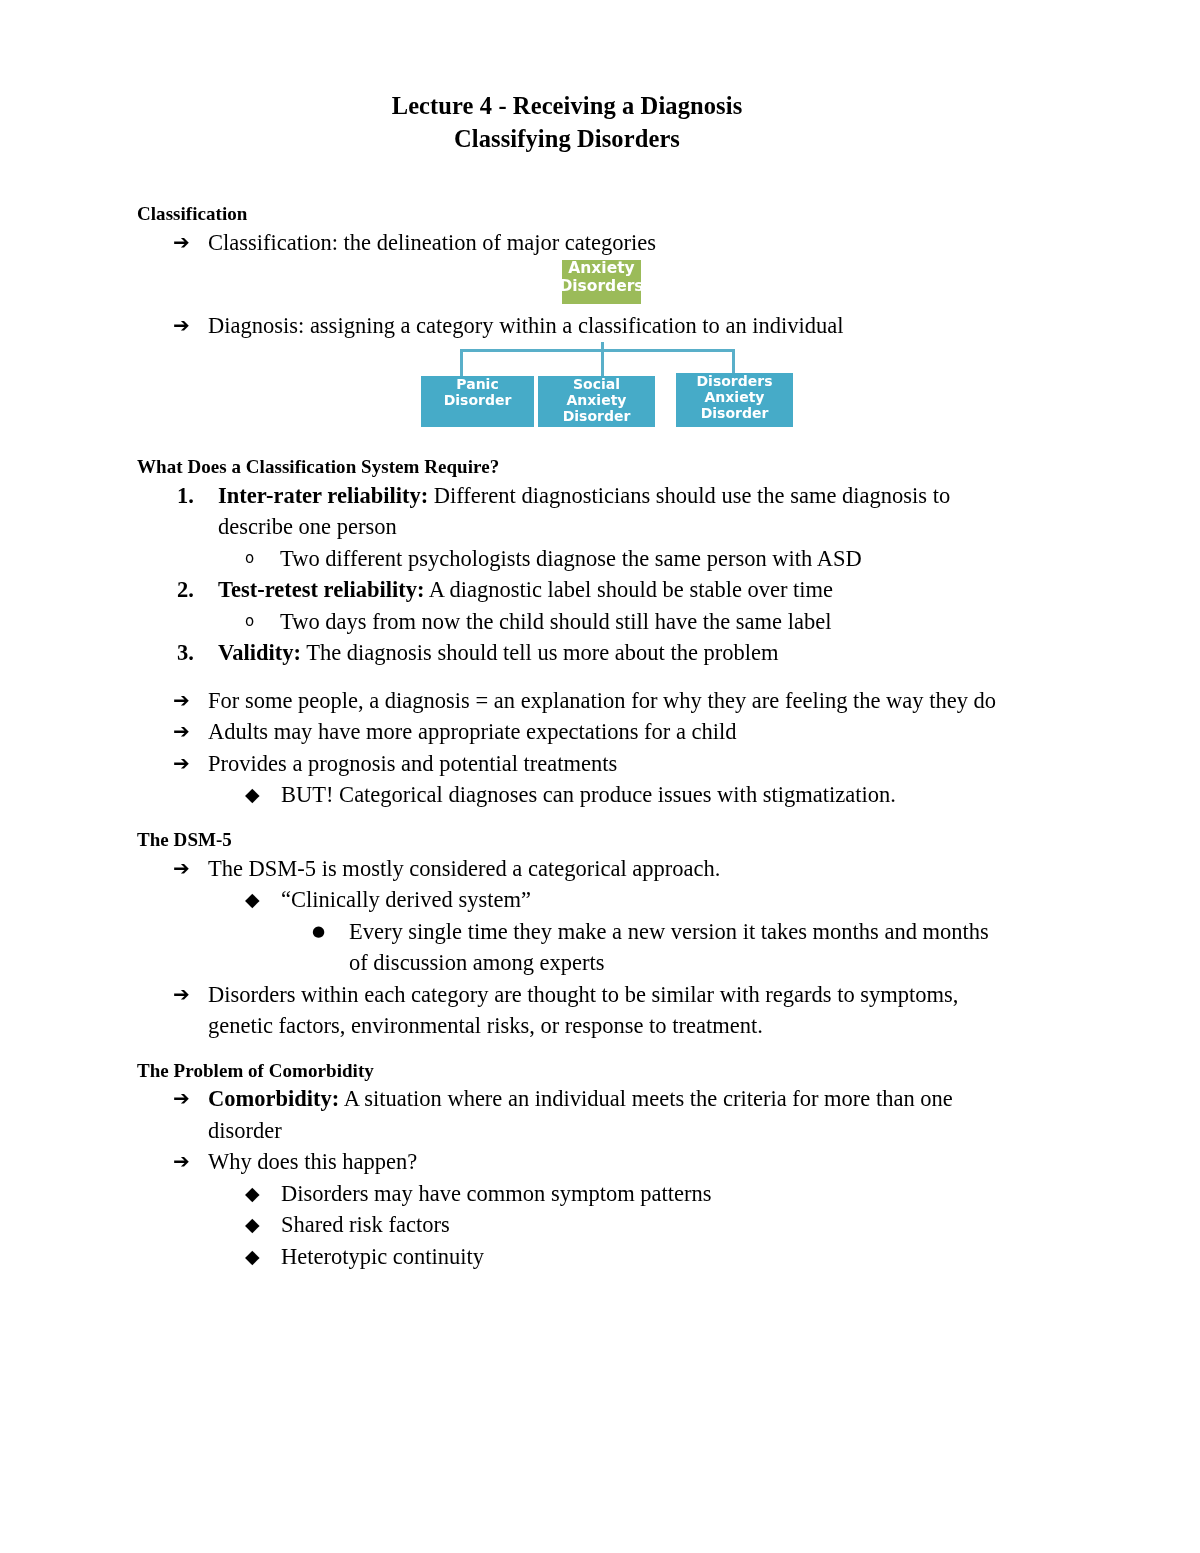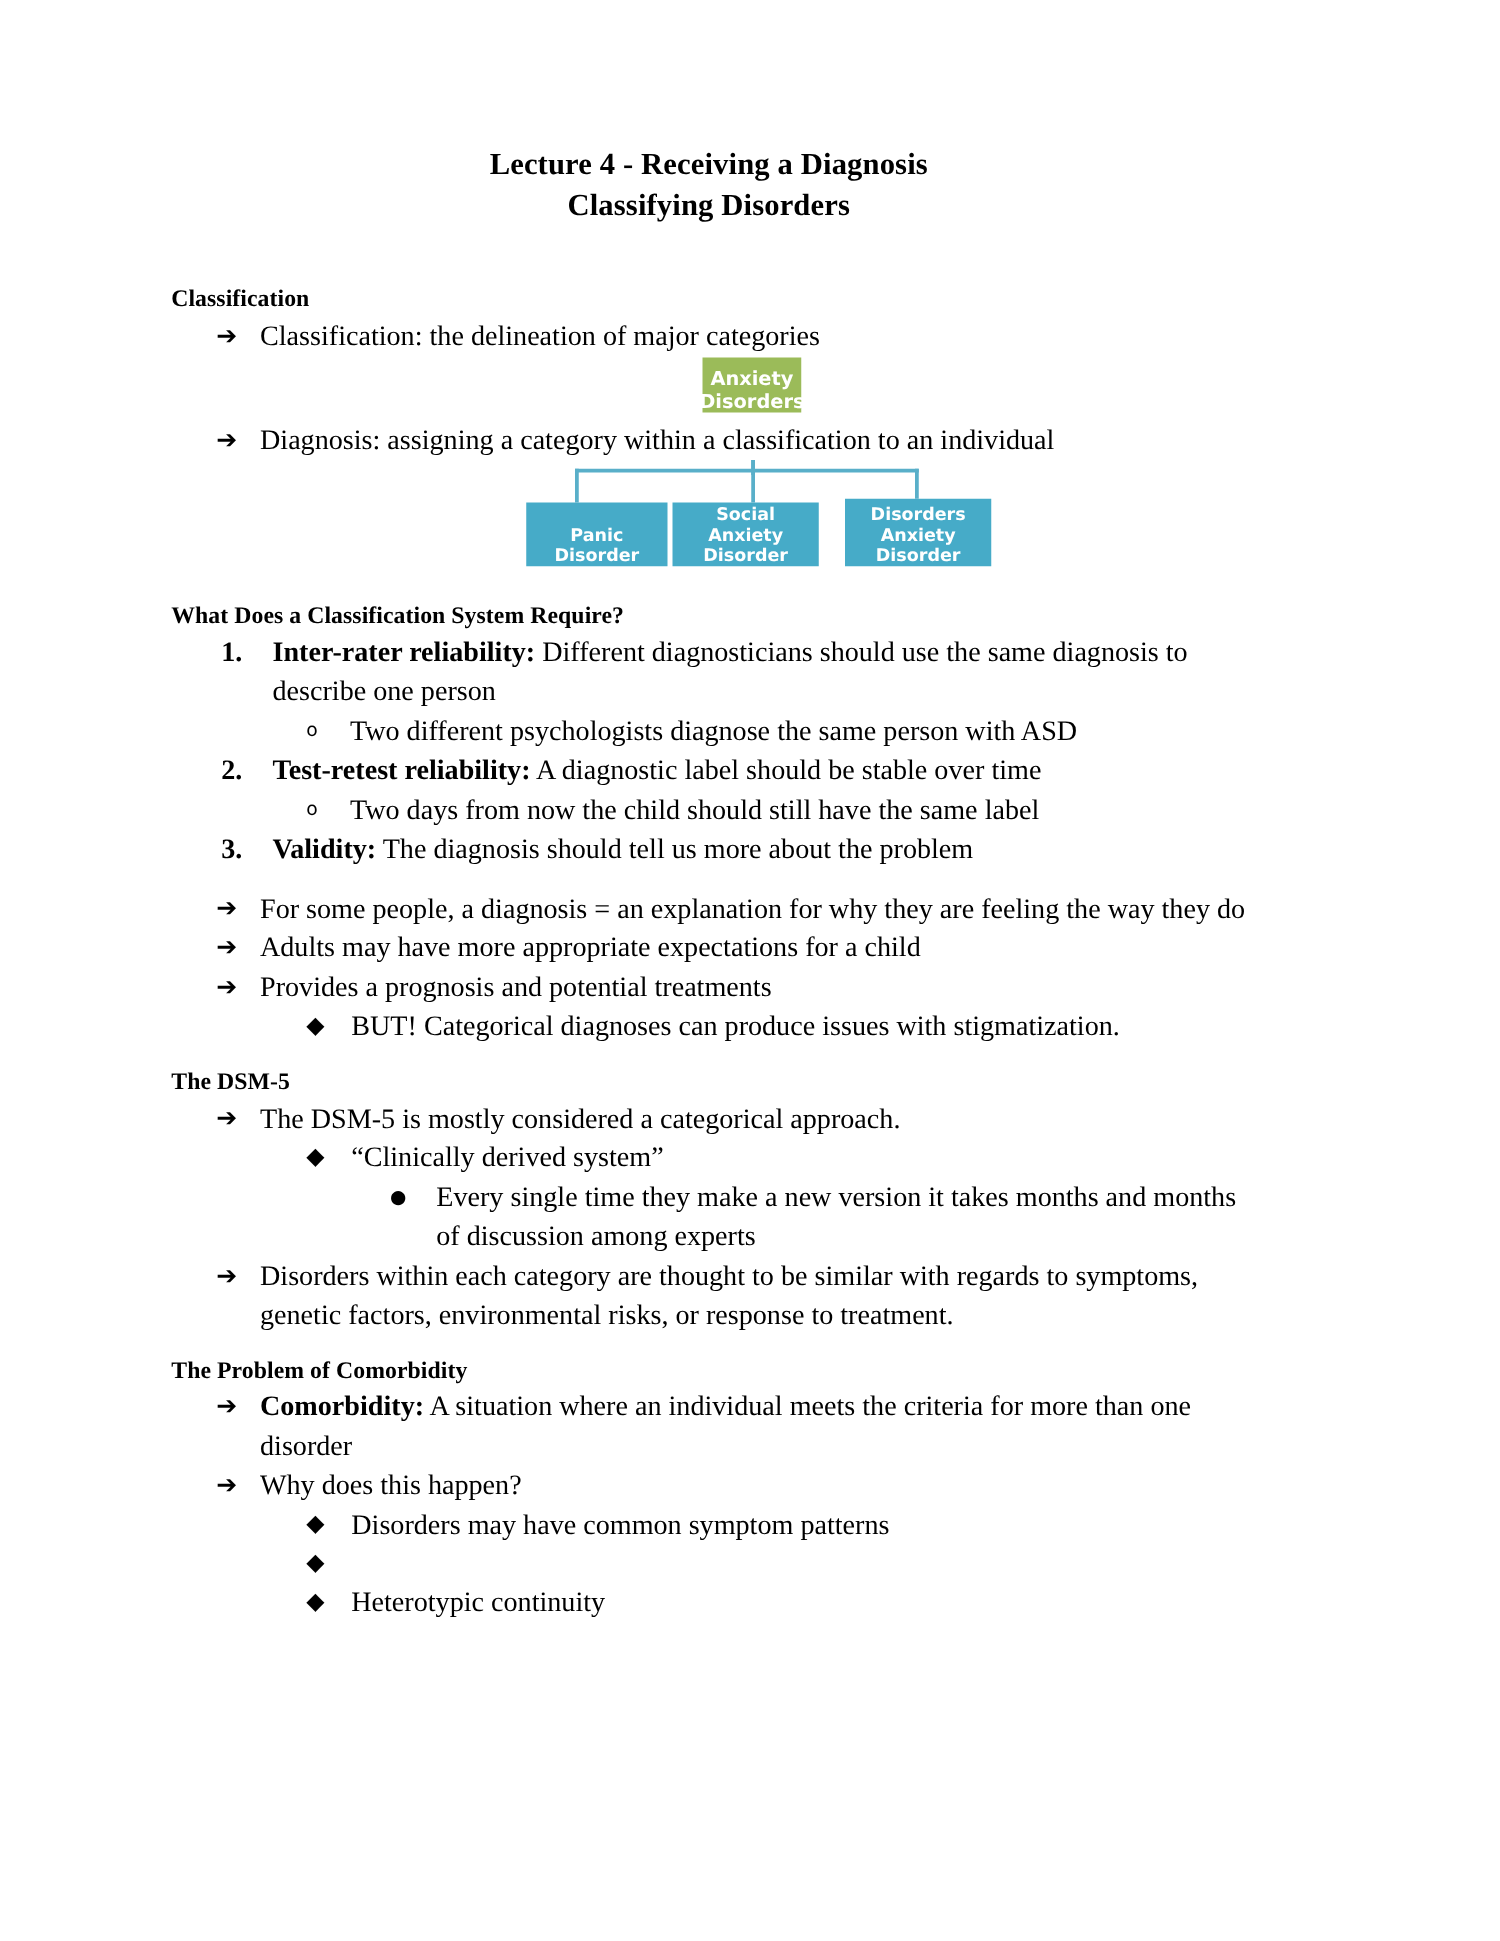--- a/index.html
+++ b/index.html
@@ -12,21 +12,21 @@
     width: 1200px;
     min-height: 1553px;
     font-family: "Liberation Serif", "DejaVu Serif", serif;
     color: #000000;
     -webkit-font-smoothing: none;
   }
   .page {
     width: 1132px;
     min-height: 1553px;
     box-sizing: border-box;
-    padding: 116px 135px 40px 137px;
+    padding: 90px 135px 40px 137px;
     position: relative;
   }
 
   
   .doc-title {
     text-align: center;
     font-weight: bold;
     font-size: 24.5px;
     line-height: 1.33;
     letter-spacing: 0.1px;
@@ -104,21 +104,21 @@
     height: 52px;
   }
   .diagram-bottom {
     position: relative;
     height: 100px;
   }
   .node {
     position: absolute;
     box-sizing: border-box;
     display: flex;
-    align-items: flex-end;
+    align-items: flex-start;
     justify-content: center;
     text-align: center;
     font-family: "DejaVu Sans", sans-serif;
     color: #ffffff;
     font-weight: bold;
     line-height: 1.16;
   }
   .node-green {
     left: 425px;
     top: 2px;
@@ -305,19 +305,20 @@
   <div class="row lvl1">
     <span class="marker">➔</span>
     <span class="body">Why does this happen?</span>
   </div>
   <div class="row lvl2d">
     <span class="marker">◆</span>
     <span class="body">Disorders may have common symptom patterns</span>
   </div>
   <div class="row lvl2d">
     <span class="marker">◆</span>
+    <span class="body">Shared risk factors</span>
   </div>
   <div class="row lvl2d">
     <span class="marker">◆</span>
     <span class="body">Heterotypic continuity</span>
   </div>
 
 </div>
 
 </body></html>

